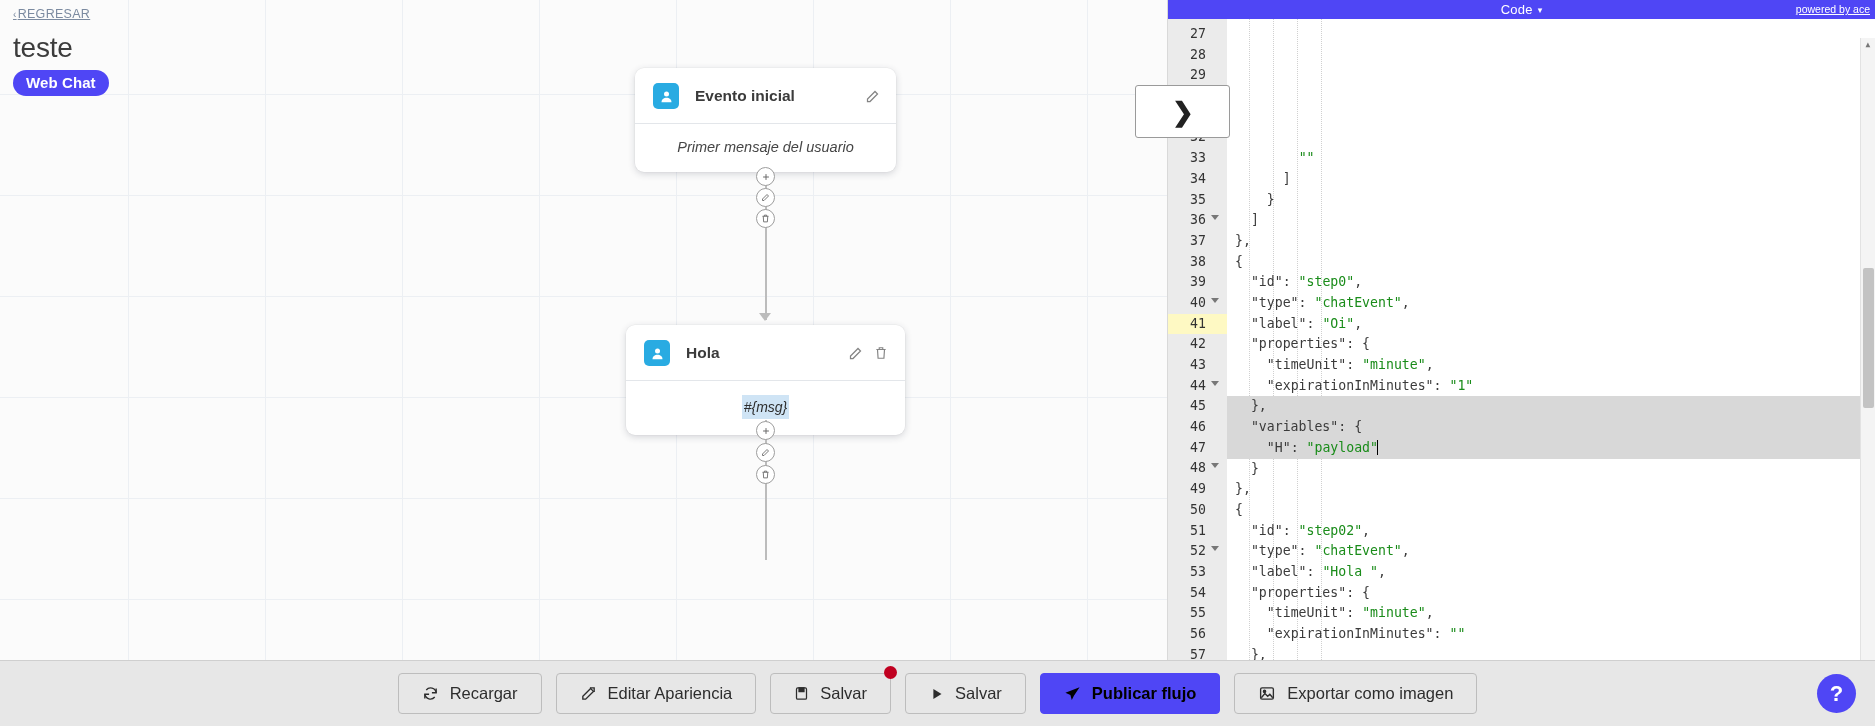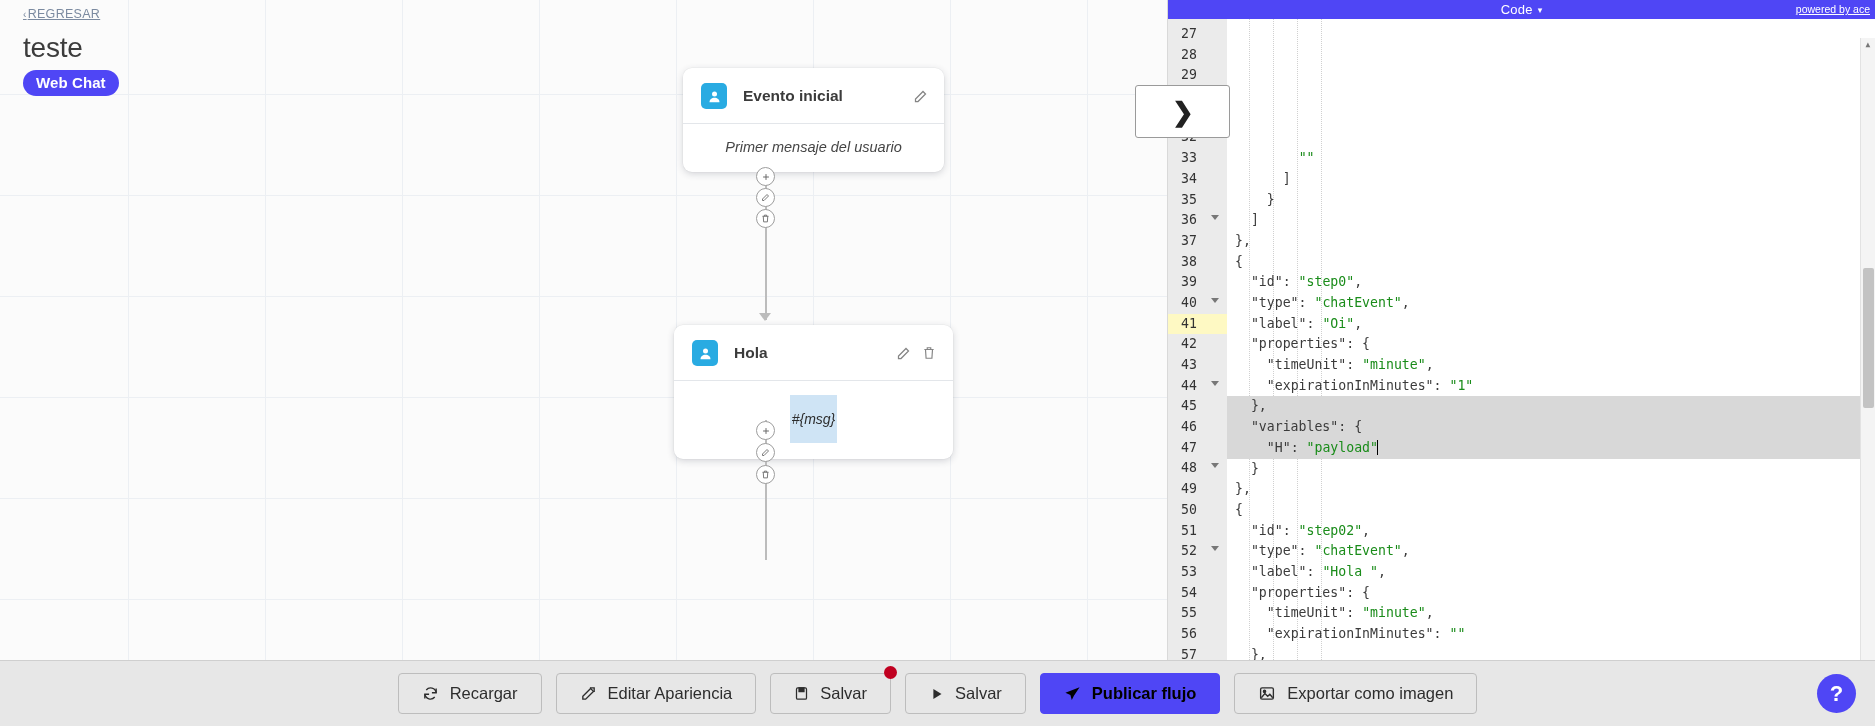--- a/index.html
+++ b/index.html
@@ -18,21 +18,21 @@
     background-color: #fbfbfb;
     background-image:
       linear-gradient(to right, #eceff3 1px, transparent 1px),
       linear-gradient(to bottom, #eceff3 1px, transparent 1px);
     background-size: 137px 101px;
     background-position: -9px -7px;
     overflow: hidden;
   }
 
   
-  #canvas-header { position: absolute; left: 13px; top: 4px; margin-left: 10px; }
+  #canvas-header { position: absolute; left: 13px; top: 4px; }
   .back-link {
     font-size: 12.5px; color: #7b8aa0; letter-spacing: .3px;
     text-decoration: underline; font-weight: 400; display: inline-block;
     cursor: pointer;
   }
   .back-link .arrow { font-size: 10px; margin-right: 1px; }
   .flow-title {
     font-size: 28px; color: #3c3c3c; font-weight: 400;
     margin-top: 11px; line-height: 1.05; letter-spacing: -.2px;
   }
@@ -42,21 +42,20 @@
     font-size: 15px; font-weight: 700;
     padding: 4px 13px 5px; border-radius: 14px;
     letter-spacing: .1px;
   }
 
   
   .node {
     position: absolute; background: #fff;
     border-radius: 9px;
     box-shadow: 0 2px 7px rgba(40,50,70,.19), 0 0 0 .5px rgba(0,0,0,.04);
-    margin-left: 48px;
   }
   .node-head {
     display: flex; align-items: center;
     padding: 15px 16px 14px 18px;
     border-bottom: 1px solid #e3e6ea;
   }
   .node-avatar {
     width: 26px; height: 26px; border-radius: 5px;
     background: #29abe2; flex: 0 0 auto;
     display: flex; align-items: center; justify-content: center;
@@ -64,21 +63,21 @@
   }
   .node-title { font-size: 15.5px; font-weight: 700; color: #3b3b3b; flex: 1 1 auto; }
   .node-actions { display: flex; gap: 11px; align-items: center; }
   .node-ico { width: 15px; height: 15px; cursor: pointer; opacity: .72; }
   .node-body { padding: 14px 18px 16px; text-align: center; }
   .node-body .msg-italic {
     font-size: 14.5px; font-style: italic; color: #454545;
   }
   .var-chip {
     display: inline-block; font-style: italic; font-size: 14px;
-    color: #2d2d2d; background: #cfe4f5; padding: 16px 2px;
+    color: #2d2d2d; background: #cfe4f5; padding: 4px 2px;
   }
 
   
   .conn { position: absolute; background: #bcbcbc; width: 1.5px; }
   .conn-arrow {
     position: absolute; width: 0; height: 0;
     border-left: 6px solid transparent; border-right: 6px solid transparent;
     border-top: 8px solid #bcbcbc;
   }
   .dot-btn {
@@ -108,21 +107,21 @@
   }
   #editor {
     position: absolute; top: 19px; left: 0; right: 0; bottom: 0;
     display: flex; font-family: "DejaVu Sans Mono", monospace;
     font-size: 13.2px; line-height: 20.7px; overflow: hidden;
   }
   #gutter {
     width: 59px; flex: 0 0 59px; background: #ebebeb; color: #333;
     text-align: right; padding-top: 5px; position: relative; user-select: none;
   }
-  #gutter .gl { padding-right: 30px; position: relative; height: 20.7px; }
+  #gutter .gl { padding-right: 21px; position: relative; height: 20.7px; }
   #gutter .gl.active { background: #fef9c3; }
   #gutter .gl .fold {
     position: absolute; right: 8px; top: 5px;
     width: 0; height: 0; border-left: 4px solid transparent;
     border-right: 4px solid transparent; border-top: 5px solid #777;
   }
   #code-area {
     flex: 1 1 auto; position: relative; padding-top: 5px;
     background: #fff; overflow: hidden; white-space: pre;
   }

